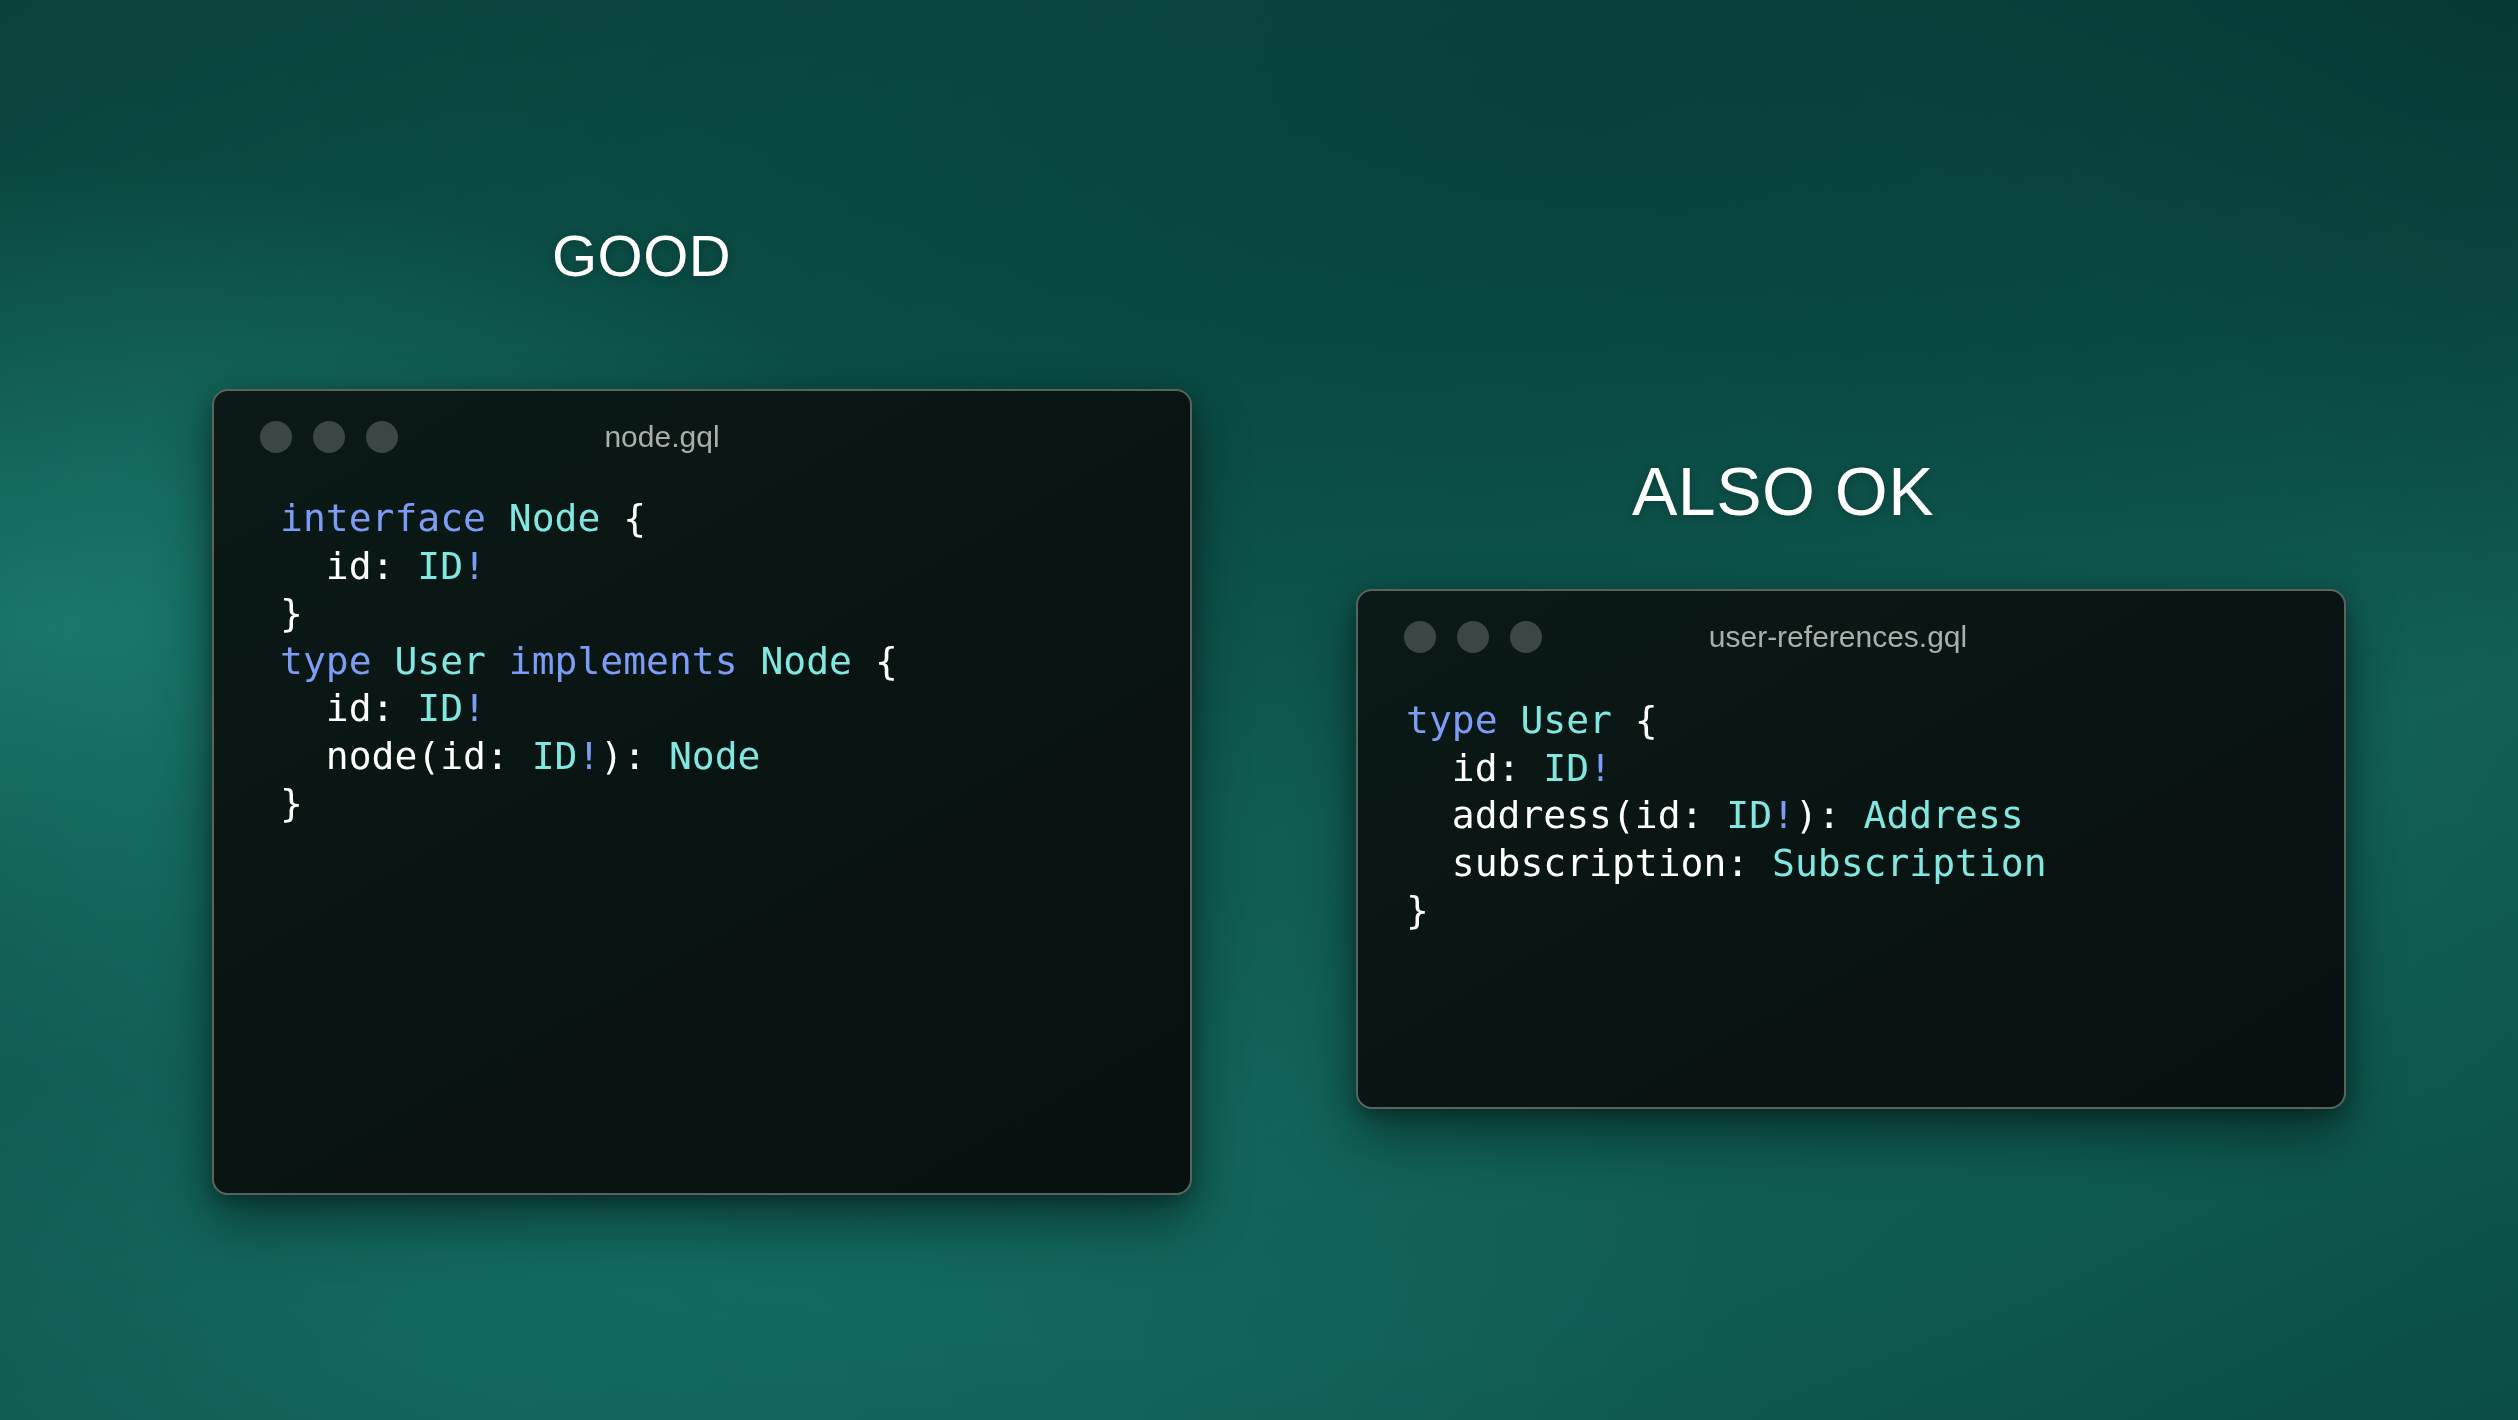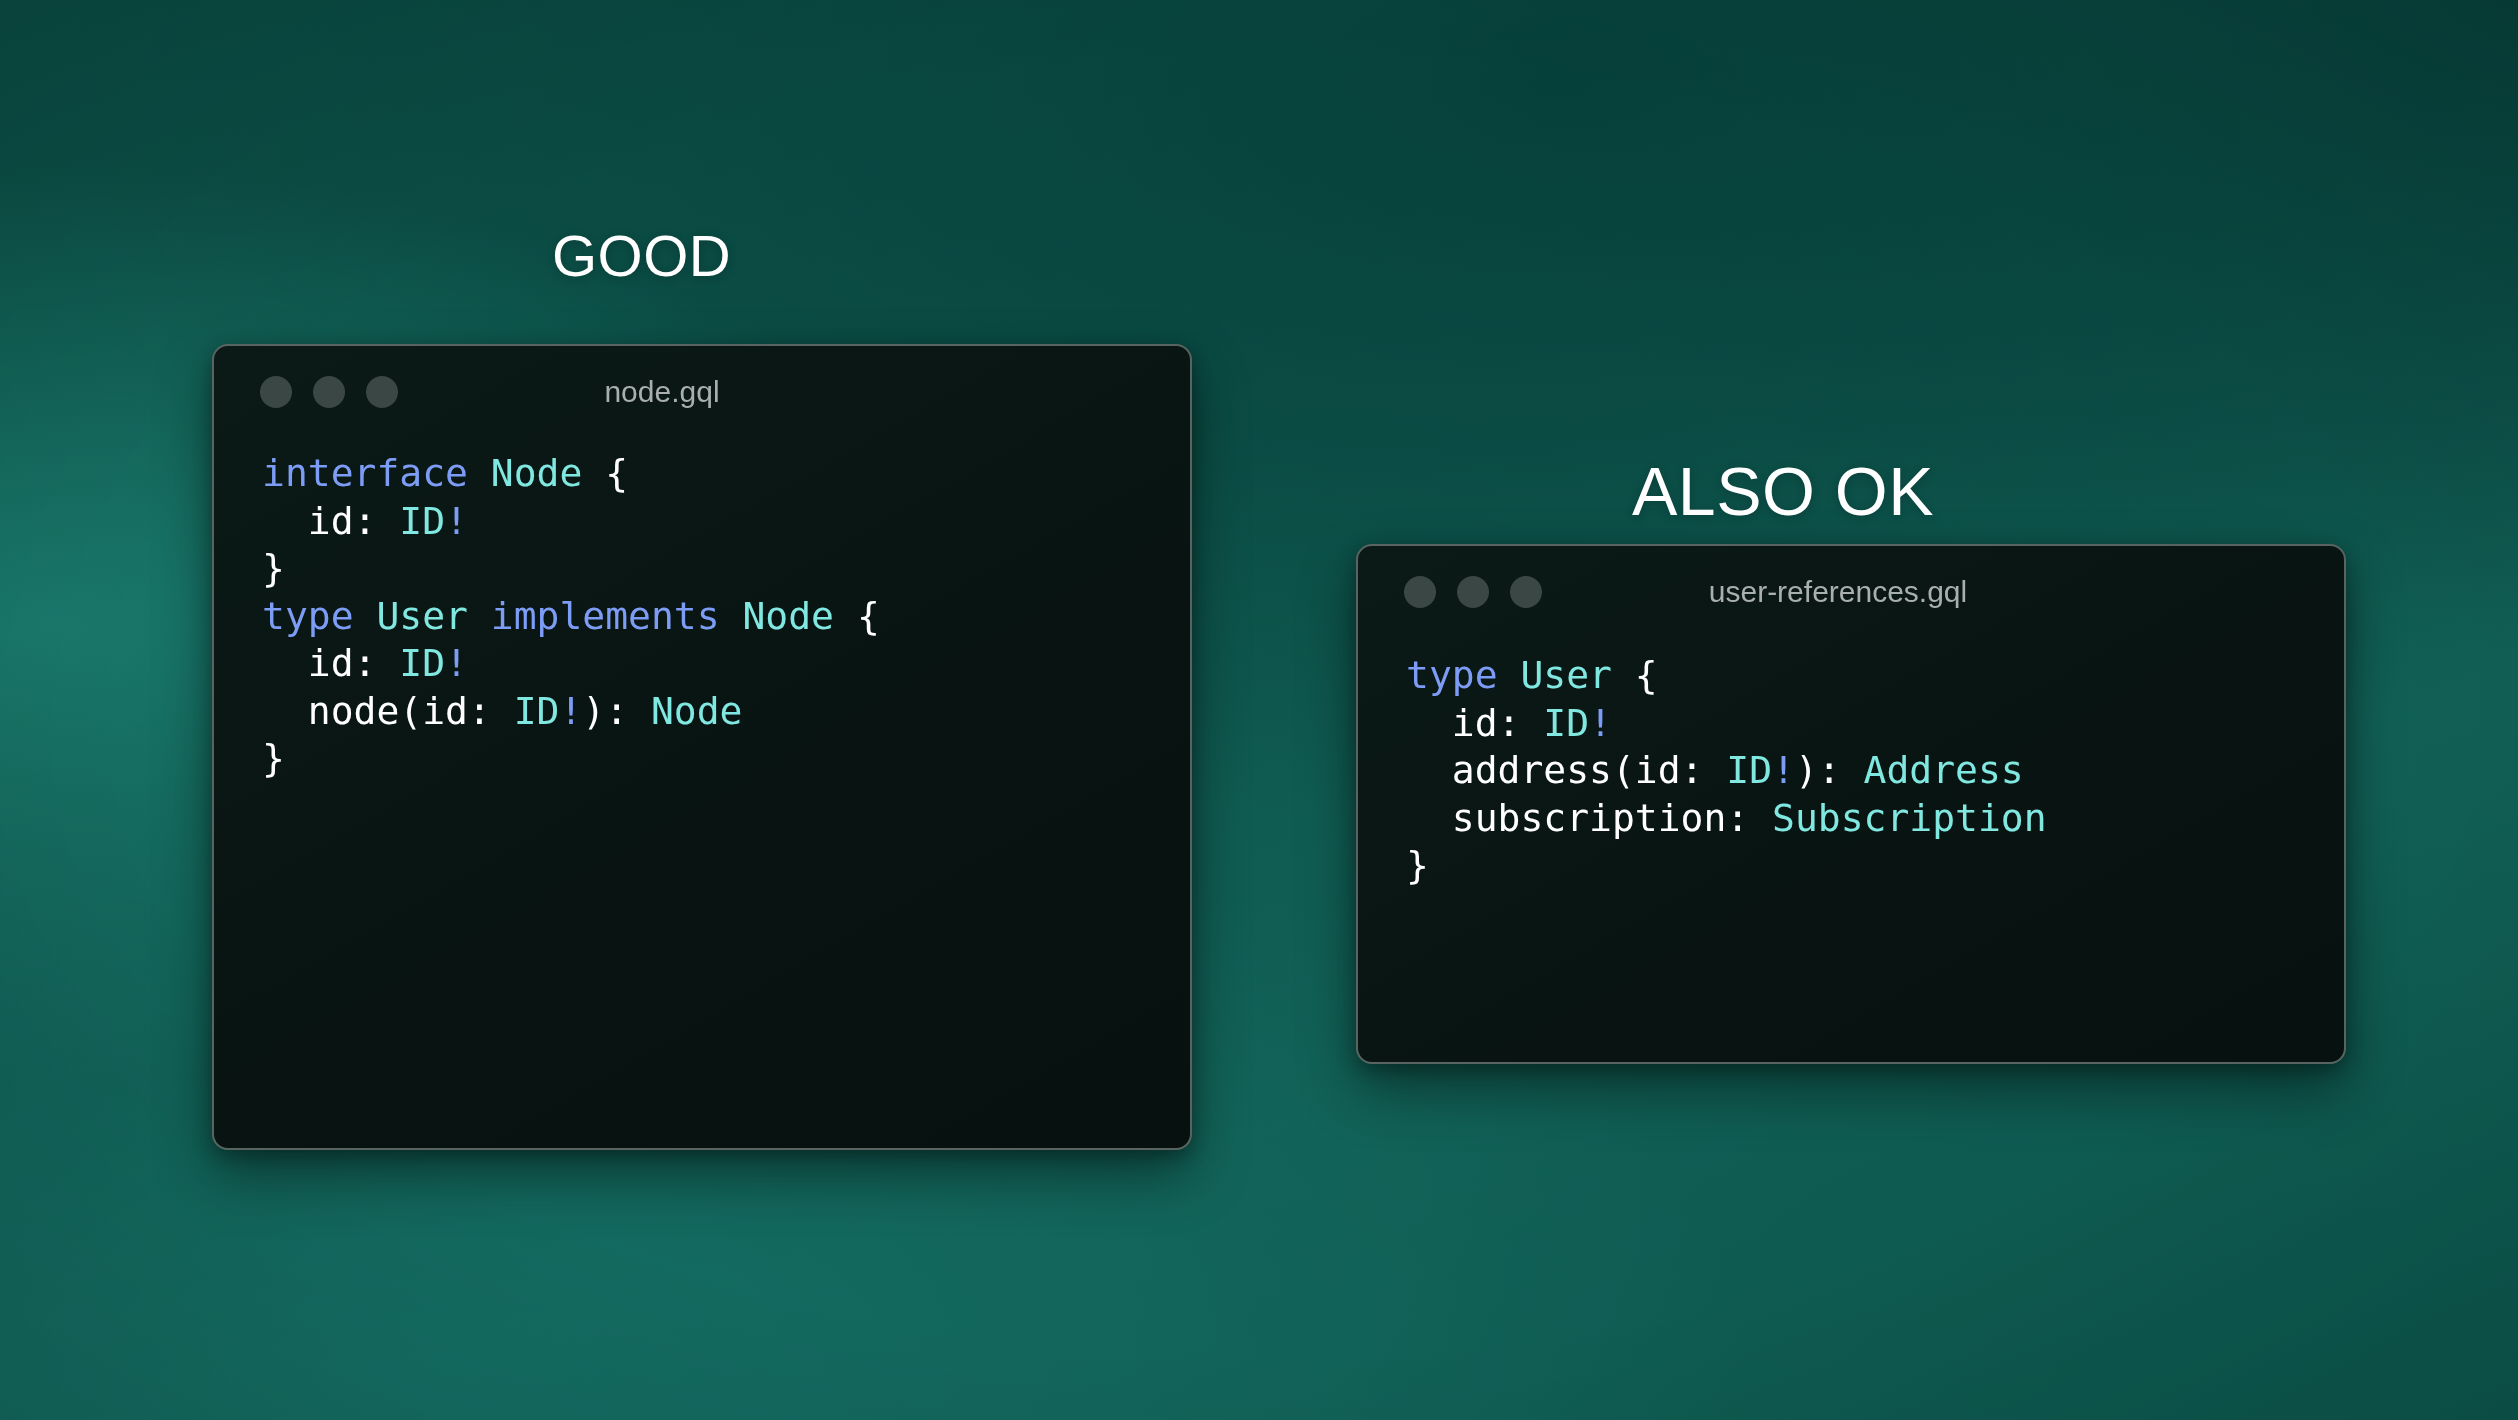--- a/index.html
+++ b/index.html
@@ -46,20 +46,21 @@
   
   .window {
     position:absolute;
     background:linear-gradient(150deg, #0b1a17 0%, #091513 45%, #07110f 100%);
     border:2px solid #59635f;
     border-radius:16px;
     box-shadow:
       0 26px 56px rgba(0,0,0,0.42),
       0 6px 18px rgba(0,0,0,0.30);
     overflow:hidden;
+    margin-top:45px;
   }
   #window-node        { left:212px;  top:344px; width:980px;  height:806px; }
   #window-user-refs   { left:1356px; top:544px; width:990px;  height:520px; }
 
   
   .titlebar {
     position:relative;
     height:92px;
     display:flex;
     align-items:center;
@@ -83,21 +84,21 @@
   #window-user-refs .window-title { padding-right:26px; }
 
   
   .code {
     font-family:"DejaVu Sans Mono", monospace;
     font-size:38px;
     line-height:1.25;
     color:#ffffff;
     white-space:pre;
   }
-  #window-node .code      { padding:12px 0 0 48px; }
+  #window-node .code      { padding:12px 0 0 66px; }
   #window-user-refs .code { padding:14px 0 0 48px; }
 
   .tok-kw   { color:#7c9cf5; }
   .tok-type { color:#80e8e0; }
   .tok-pun  { color:#ffffff; }
   .tok-bang { color:#7c9cf5; }
 </style>
 </head>
 <body>
 

